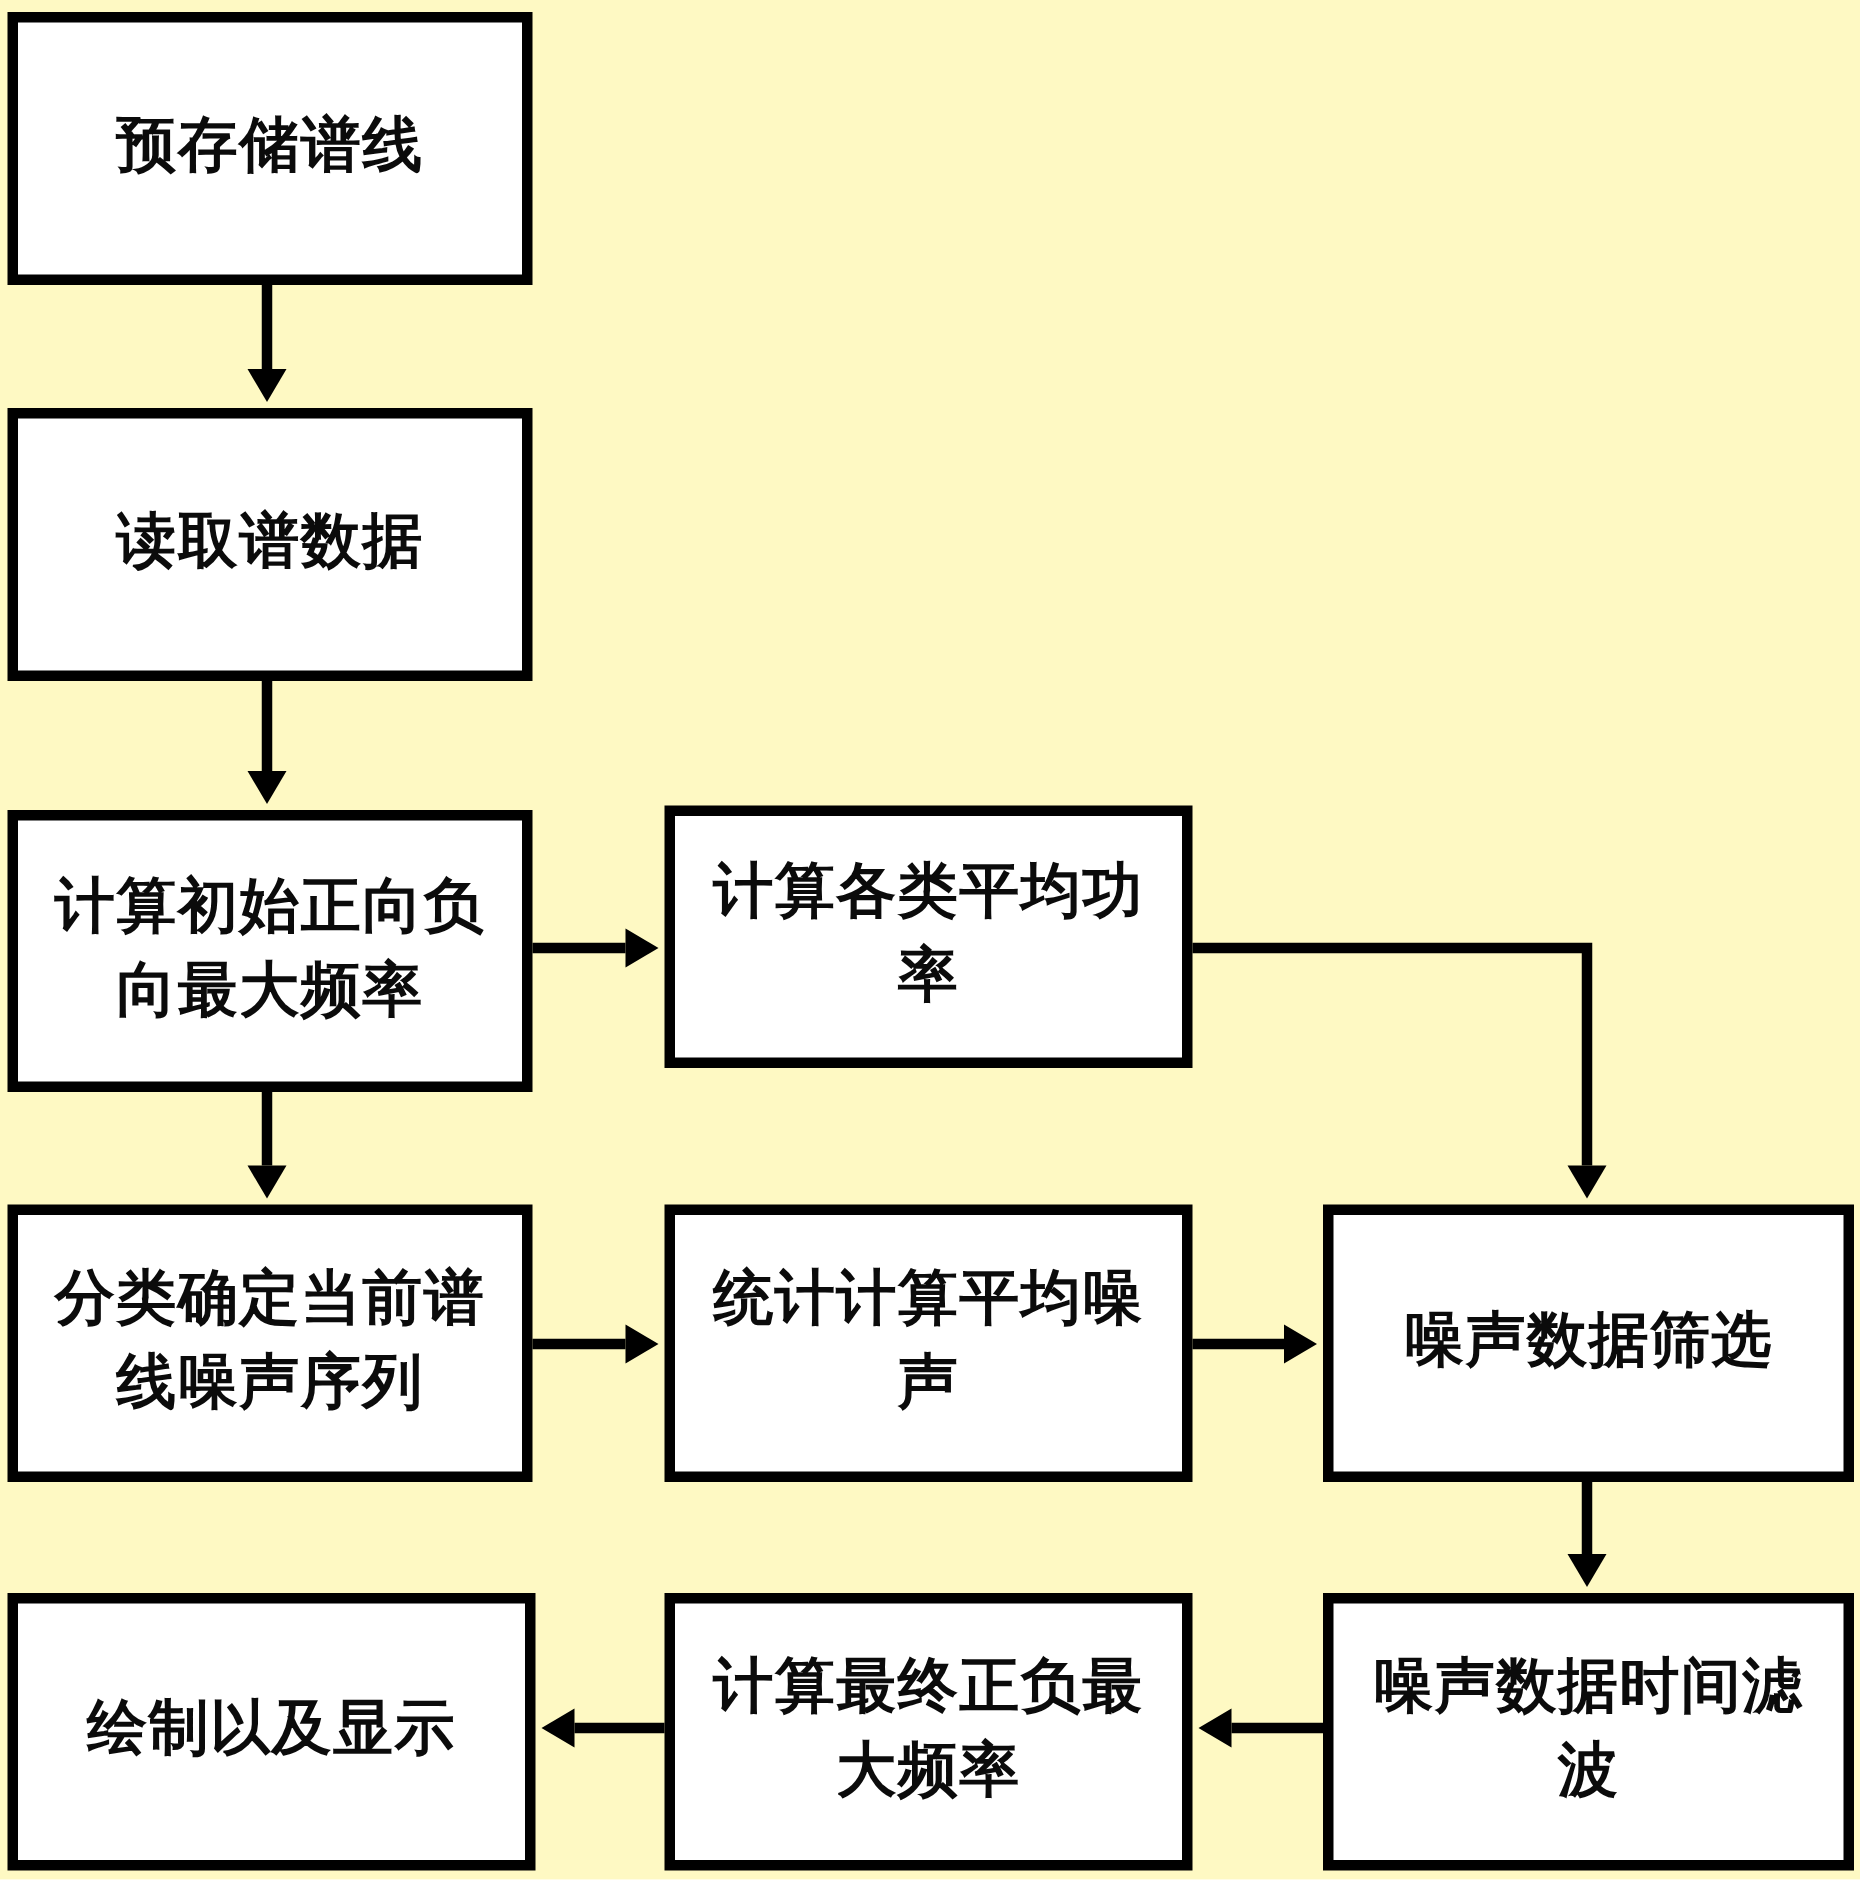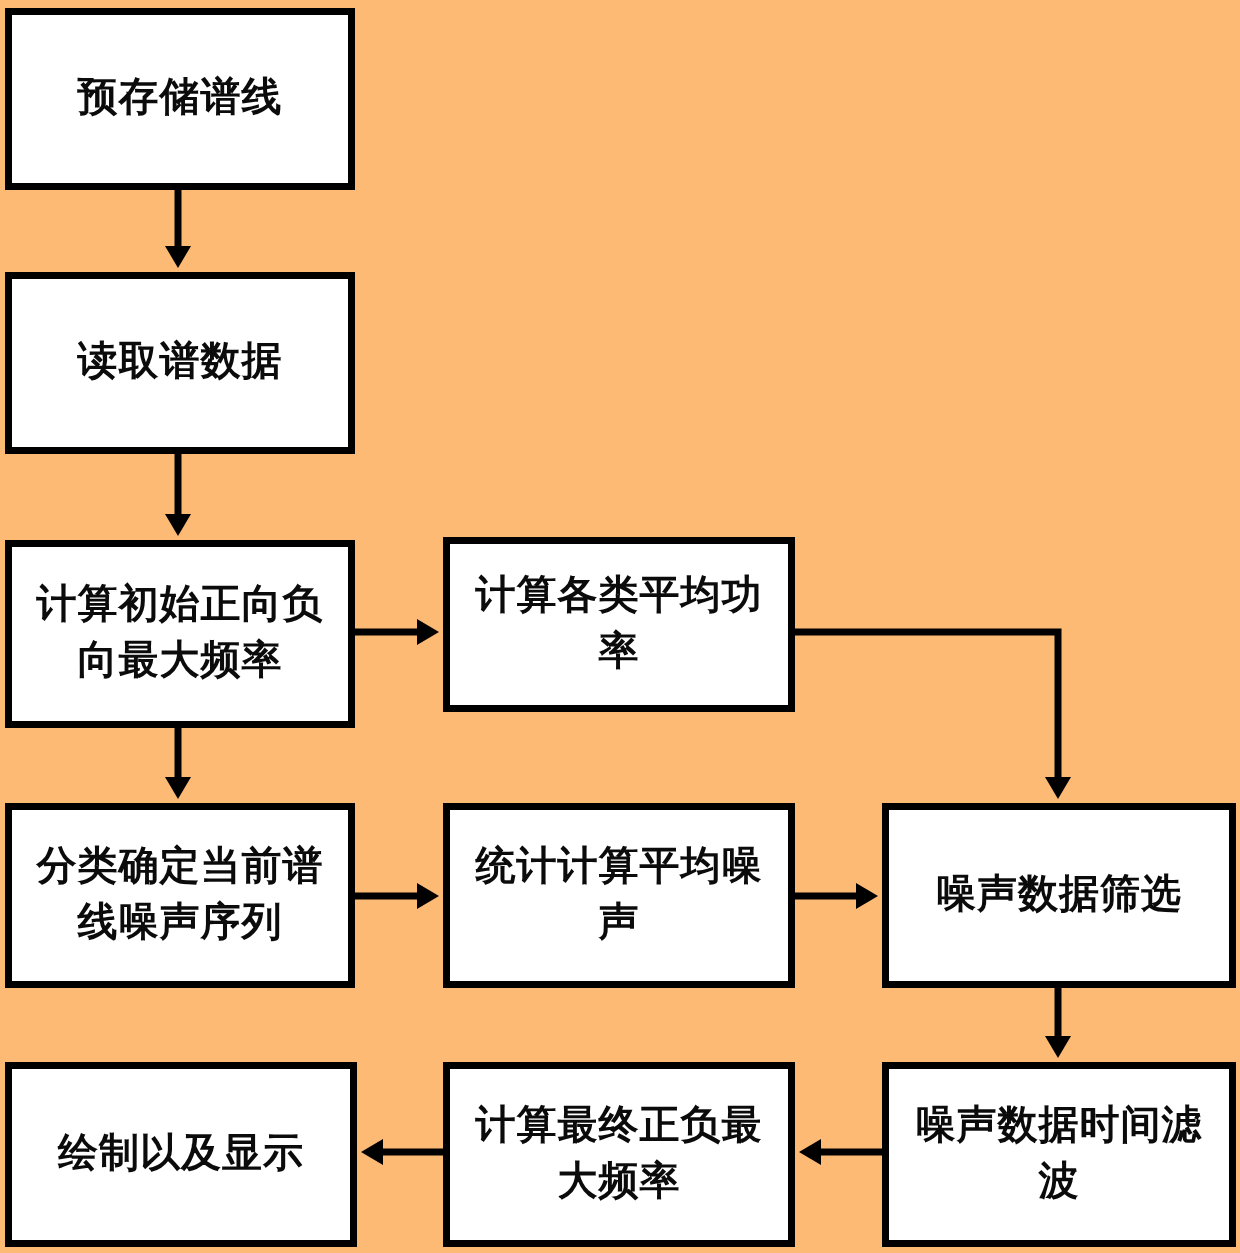--- a/index.html
+++ b/index.html
@@ -4,21 +4,21 @@
 <style>
   html, body {
     margin: 0;
     padding: 0;
     background: #ffffff;
   }
   #flow-root {
     position: relative;
     width: 1240px;
     height: 1253px;
-    background: #fdba74;
+    background: #fef9c3;
     overflow: hidden;
   }
   svg.flow-canvas {
     position: absolute;
     left: 0;
     top: 0;
     width: 1240px;
     height: 1253px;
   }
   .node-rect {

